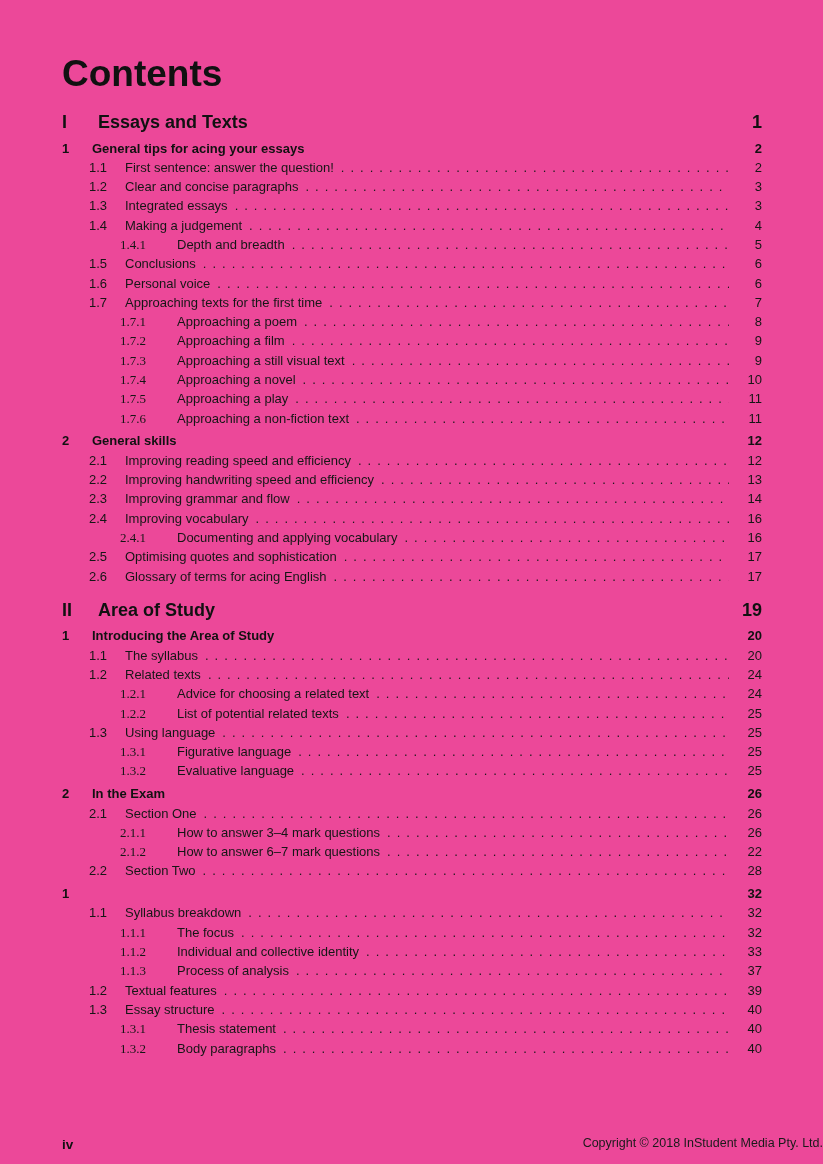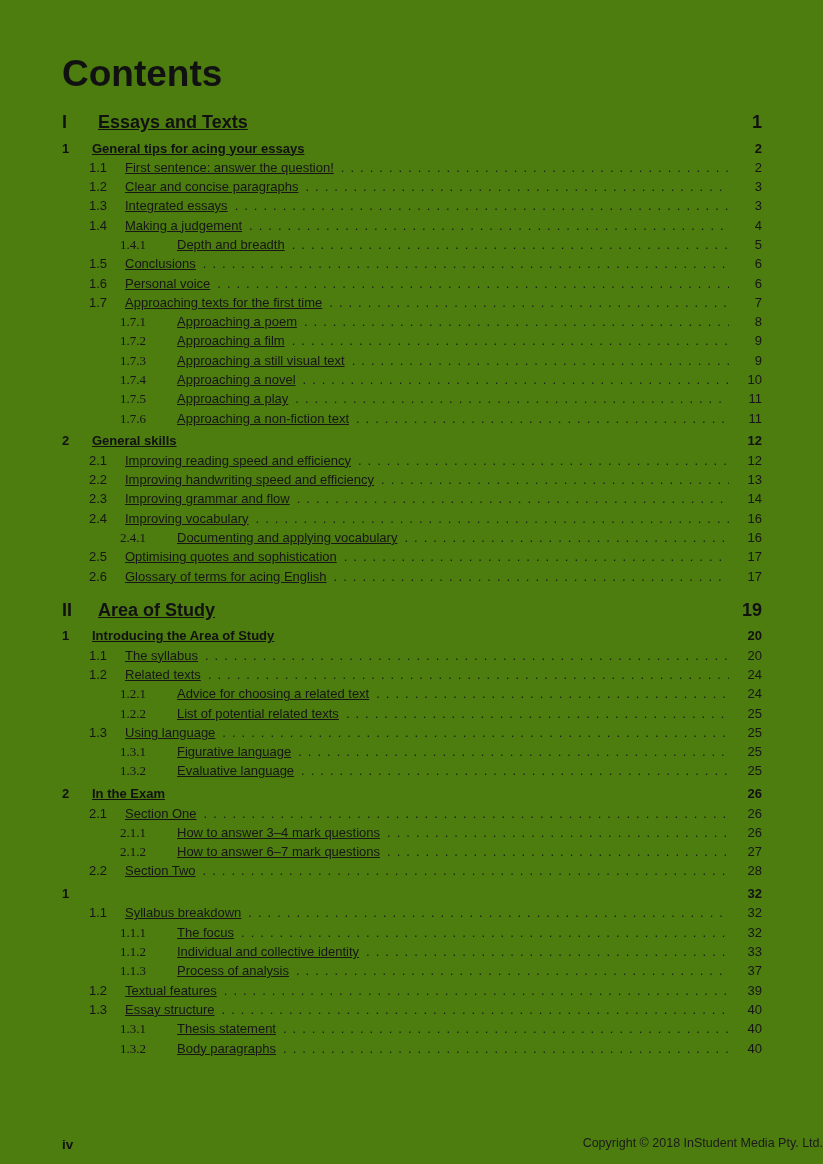--- a/index.html
+++ b/index.html
@@ -2,21 +2,21 @@
 <html><head>
 <meta charset="utf-8">
 <style>
   * { margin: 0; padding: 0; box-sizing: border-box; }
   html, body { background: #e8e8e8; }
   .page {
     position: relative;
     width: 823px;
     height: 1164px;
     margin: 0 auto;
-    background: #4d7c0f;
+    background: #ec4899;
     color: #161616;
     font-family: "Liberation Sans", sans-serif;
     overflow: hidden;
   }
   .content {
     padding: 0 61px 0 62px; 
   }
   h1.doc-title {
     font-size: 37px;
     line-height: 40px;
@@ -47,21 +47,21 @@
   }
   .chapter-row .num { width: 30px; flex: none; }
   .entry-row {
     font-size: 13px;
     line-height: 19.3px;
   }
   .entry-row.l1 { padding-left: 27px; }
   .entry-row.l1 .num { width: 36px; flex: none; }
   .entry-row.l2 { padding-left: 58px; }
   .entry-row.l2 .num { width: 57px; flex: none; font-family: Liberation Serif, serif; }
-  .title { white-space: nowrap; text-decoration: underline; }
+  .title { white-space: nowrap; }
   .spacer { flex: 1; }
   .leader {
     flex: 1;
     overflow: hidden;
     white-space: nowrap;
     letter-spacing: 6px;
     margin-left: 7px;
     margin-right: 9px;
     color: #1c1c1c;
   }
@@ -313,21 +313,21 @@
         <div class="row entry-row l2">
           <span class="num">2.1.1</span>
           <span class="title">How to answer 3–4 mark questions</span>
           <span class="leader">........................................................................................................................</span>
           <span class="pagenum">26</span>
         </div>
         <div class="row entry-row l2">
           <span class="num">2.1.2</span>
           <span class="title">How to answer 6–7 mark questions</span>
           <span class="leader">........................................................................................................................</span>
-          <span class="pagenum">27</span>
+          <span class="pagenum">22</span>
         </div>
         <div class="row entry-row l1">
           <span class="num">2.2</span>
           <span class="title">Section Two</span>
           <span class="leader">........................................................................................................................</span>
           <span class="pagenum">28</span>
         </div>
         <div class="row chapter-row">
           <span class="num">1</span>
           <span class="spacer"></span>

